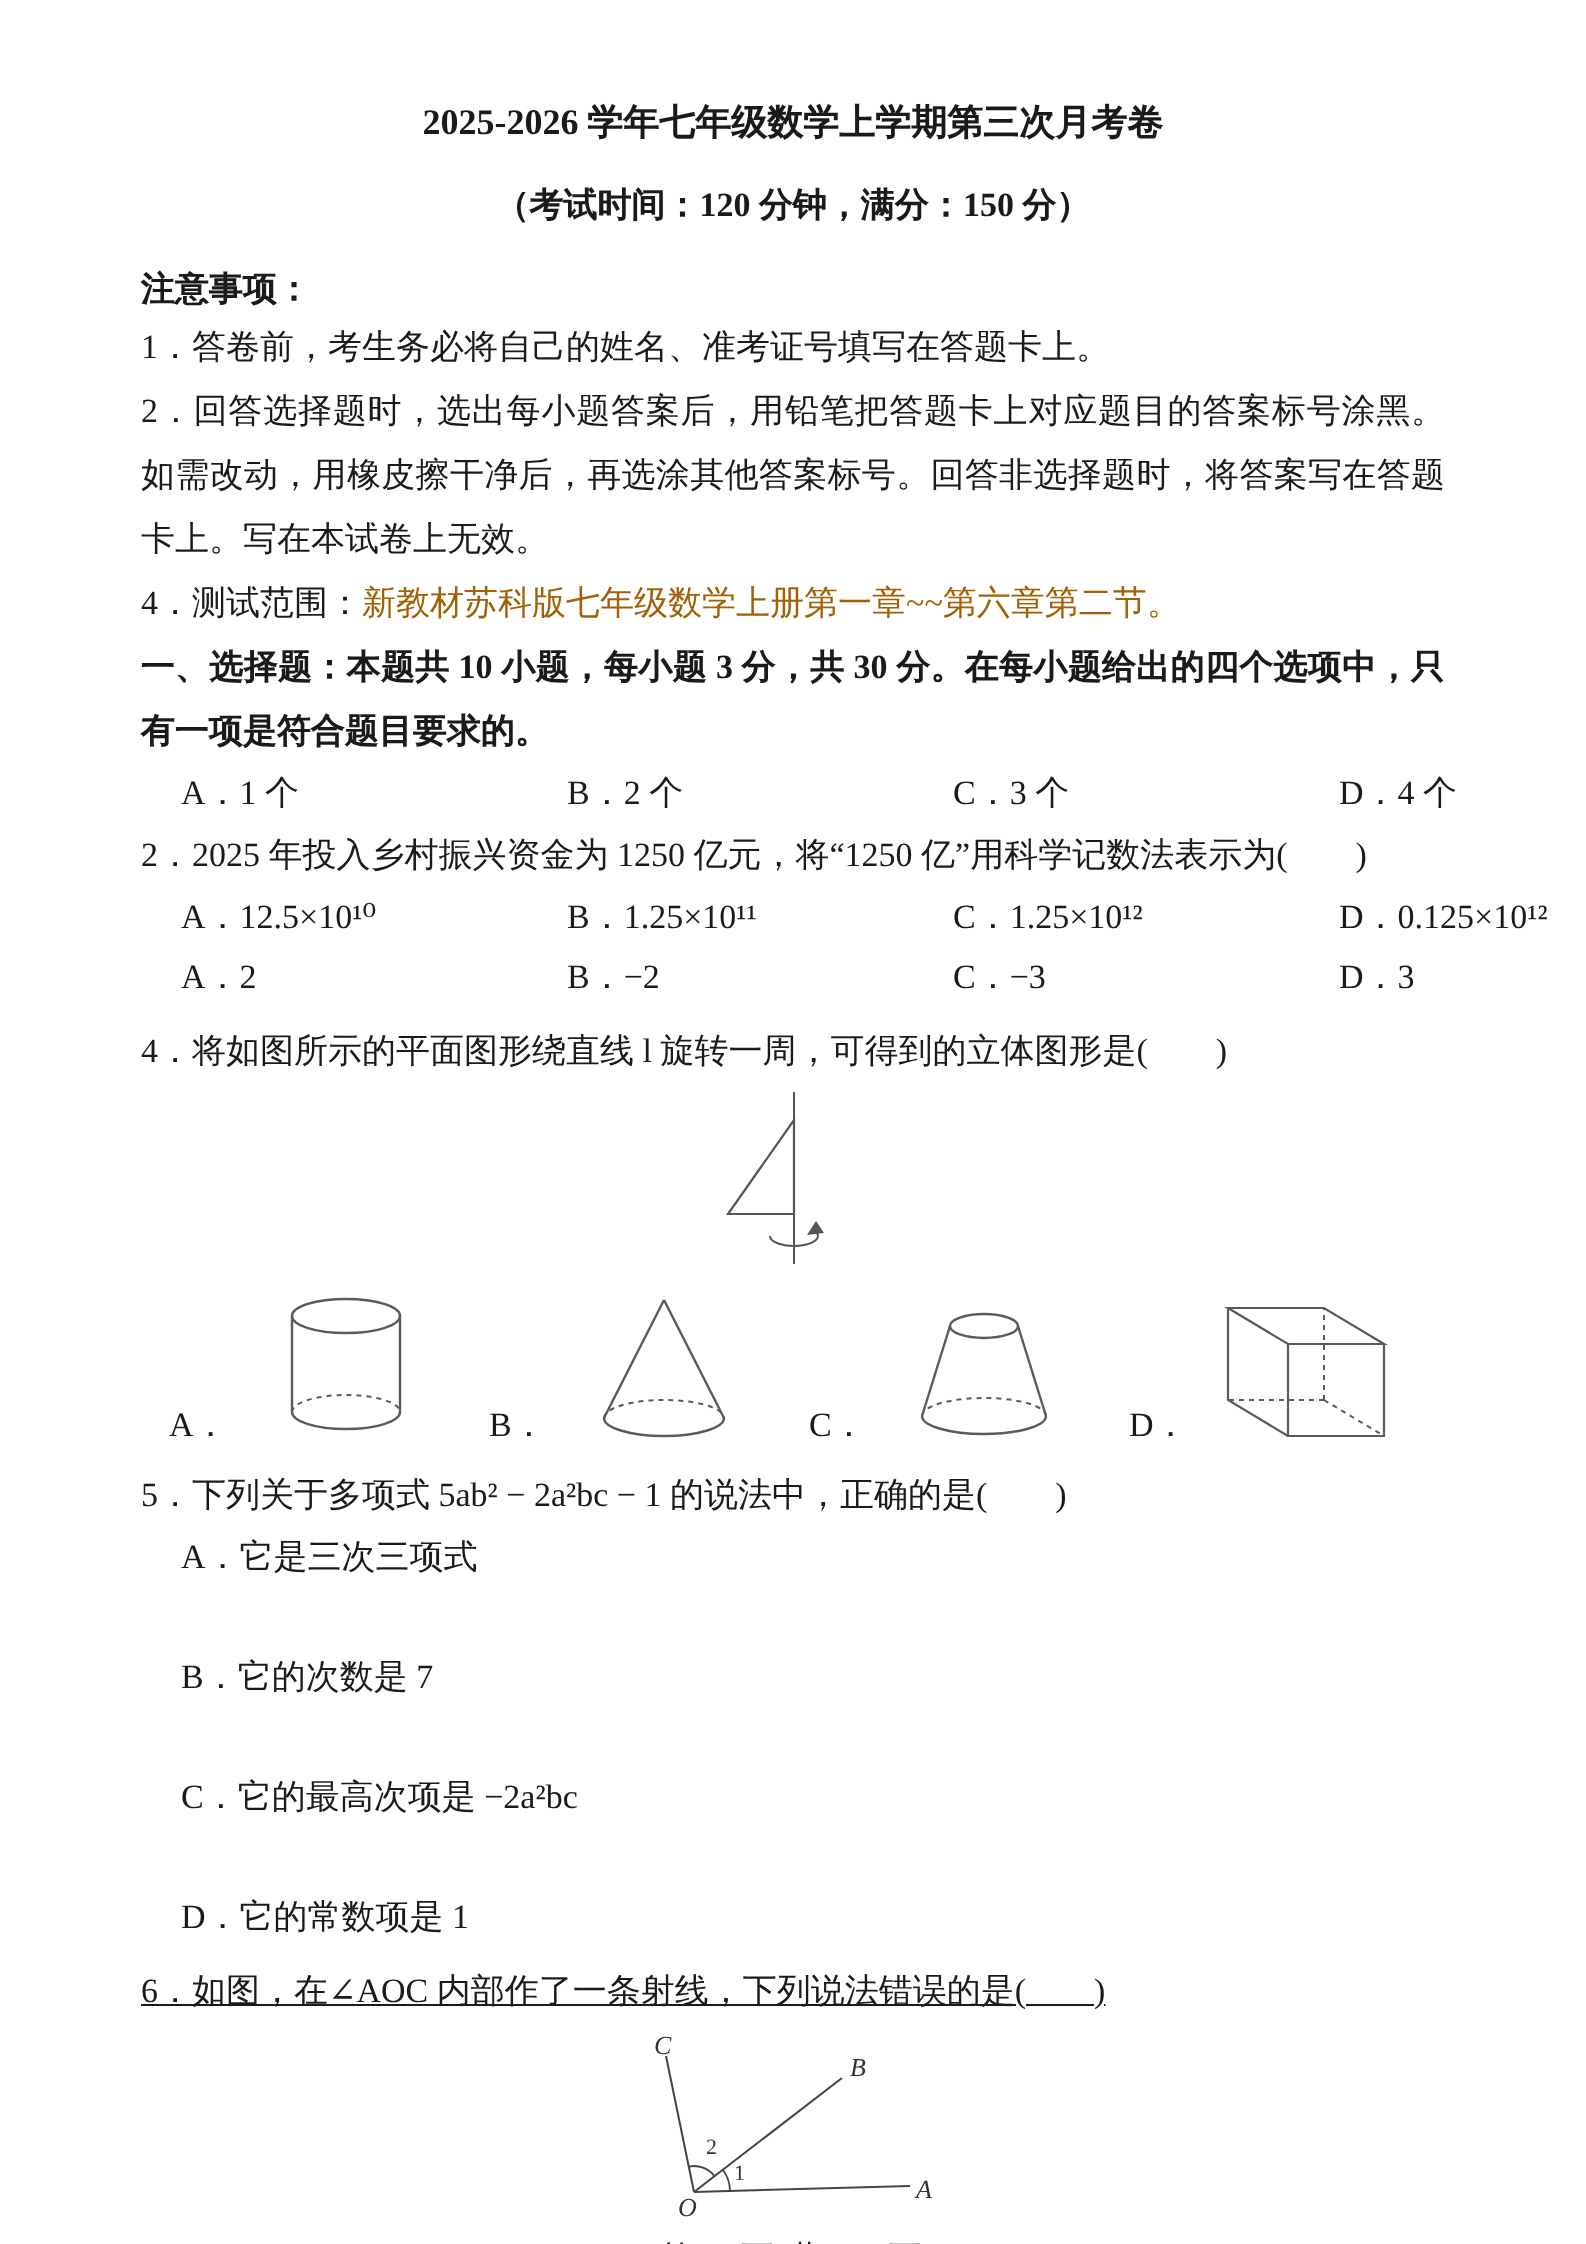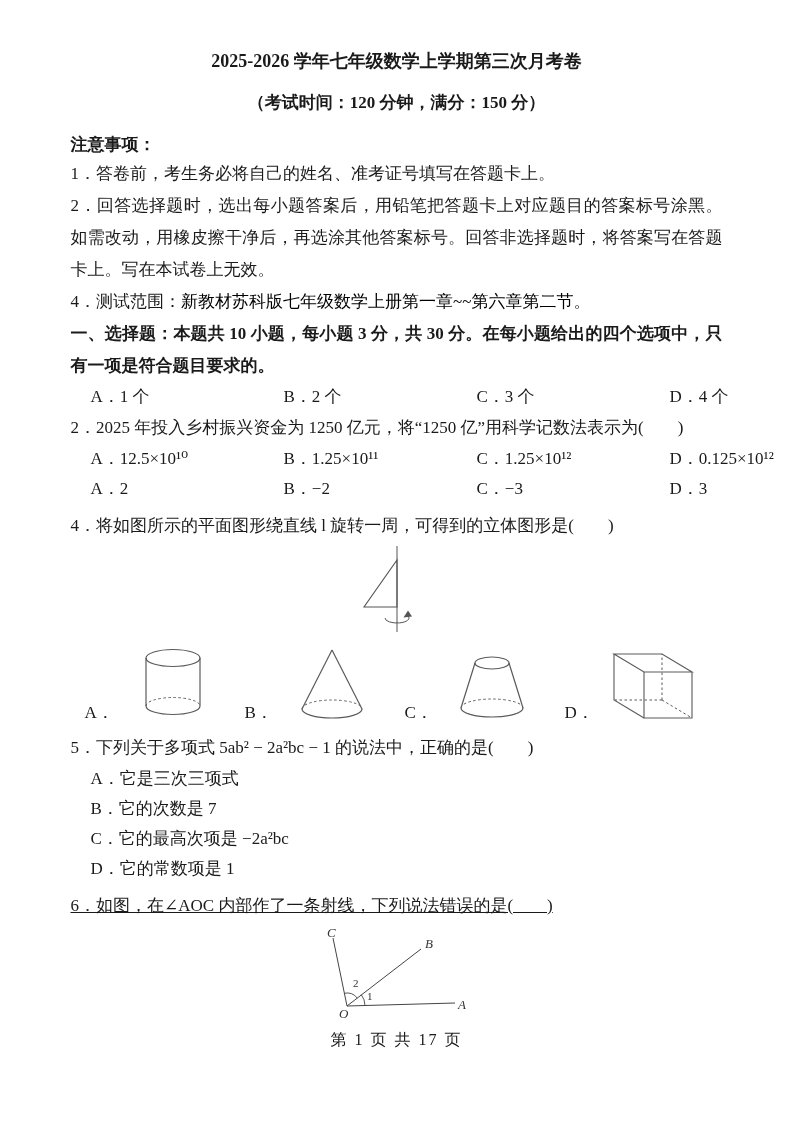--- a/index.html
+++ b/index.html
@@ -15,21 +15,21 @@
   .subtitle{font-size:17px;font-weight:bold;text-align:center;line-height:26px;margin-top:16px;}
   .notes-heading{font-weight:bold;line-height:26px;margin-top:16px;}
   .note{line-height:32px;text-align:justify;}
   .scope-red{color:#c9302c;}
   .section-heading{font-weight:bold;line-height:32px;text-align:justify;}
   .stem{line-height:32px;}
   .stem-tall{line-height:44px;}
   .options4{display:flex;padding-left:20px;line-height:30px;gap:35px;}
   .options4 .opt{width:158px;flex:0 0 auto;}
   .options4 .opt:last-child{width:auto;}
-  .options2{display:flex;flex-wrap:wrap;padding-left:20px;line-height:30px;}
+  .options2{display:flex;flex-wrap:wrap;padding-left:20px;line-height:30px;gap:30px;}
   .options2 .opt{width:317px;flex:0 0 auto;}
   .frac{display:inline-block;text-align:center;vertical-align:-13px;font-size:14px;line-height:1.15;margin:0 2px;}
   .frac .fnum{display:block;padding:0 3px;}
   .frac .fden{display:block;border-top:1px solid #1a1a1a;padding:0 3px;}
   .fig-center{display:flex;justify-content:center;margin-top:2px;}
   .shape-row{display:flex;align-items:flex-end;padding-left:14px;margin-top:4px;}
   .shape-item{display:flex;align-items:flex-end;width:160px;flex:0 0 auto;}
   .shape-label{line-height:26px;margin-right:3px;}
   svg{display:block;}
   .footer{text-align:center;font-size:16px;line-height:24px;margin-top:8px;letter-spacing:2px;}
@@ -38,21 +38,21 @@
 <body>
 
 <div class="page">
 
   <p class="title">2025-2026 学年七年级数学上学期第三次月考卷</p>
   <p class="subtitle">（考试时间：120 分钟，满分：150 分）</p>
 
   <p class="notes-heading">注意事项：</p>
   <p class="note">1．答卷前，考生务必将自己的姓名、准考证号填写在答题卡上。</p>
   <p class="note">2．回答选择题时，选出每小题答案后，用铅笔把答题卡上对应题目的答案标号涂黑。如需改动，用橡皮擦干净后，再选涂其他答案标号。回答非选择题时，将答案写在答题卡上。写在本试卷上无效。</p>
-  <p class="note"><span>4．测试范围：</span><span class="scope-red" style="color: #000000;">新教材苏科版七年级数学上册第一章~~第六章第二节。</span></p>
+  <p class="note"><span>4．测试范围：</span><span class="scope-red" style="color: #a16207;">新教材苏科版七年级数学上册第一章~~第六章第二节。</span></p>
 
   <p class="section-heading">一、选择题：本题共 10 小题，每小题 3 分，共 30 分。在每小题给出的四个选项中，只有一项是符合题目要求的。</p>
 
   <div class="options4">
     <span class="opt">A．1 个</span>
     <span class="opt">B．2 个</span>
     <span class="opt">C．3 个</span>
     <span class="opt">D．4 个</span>
   </div>
 

